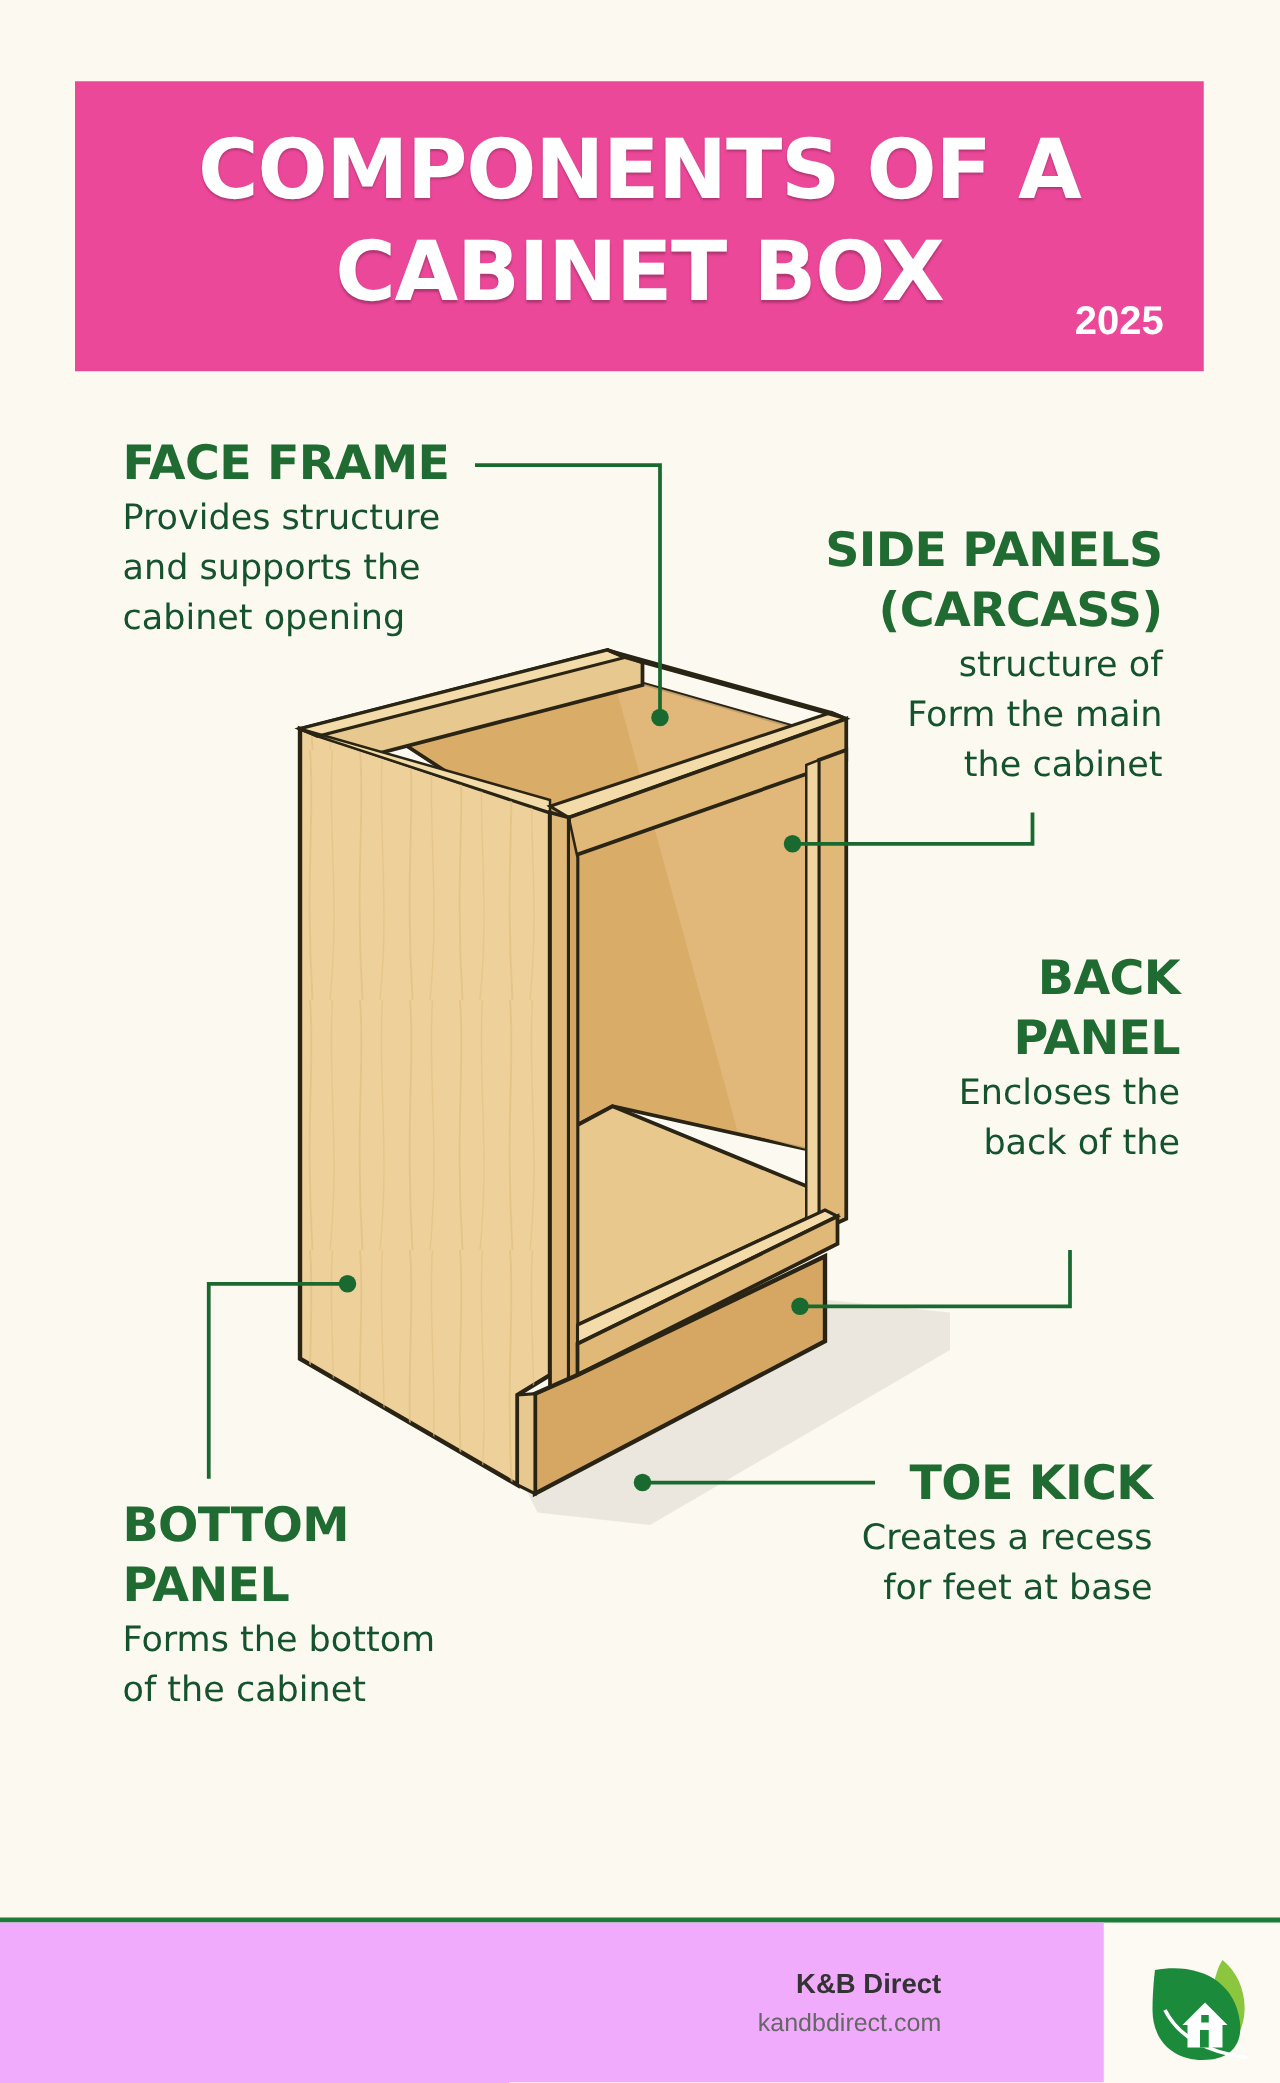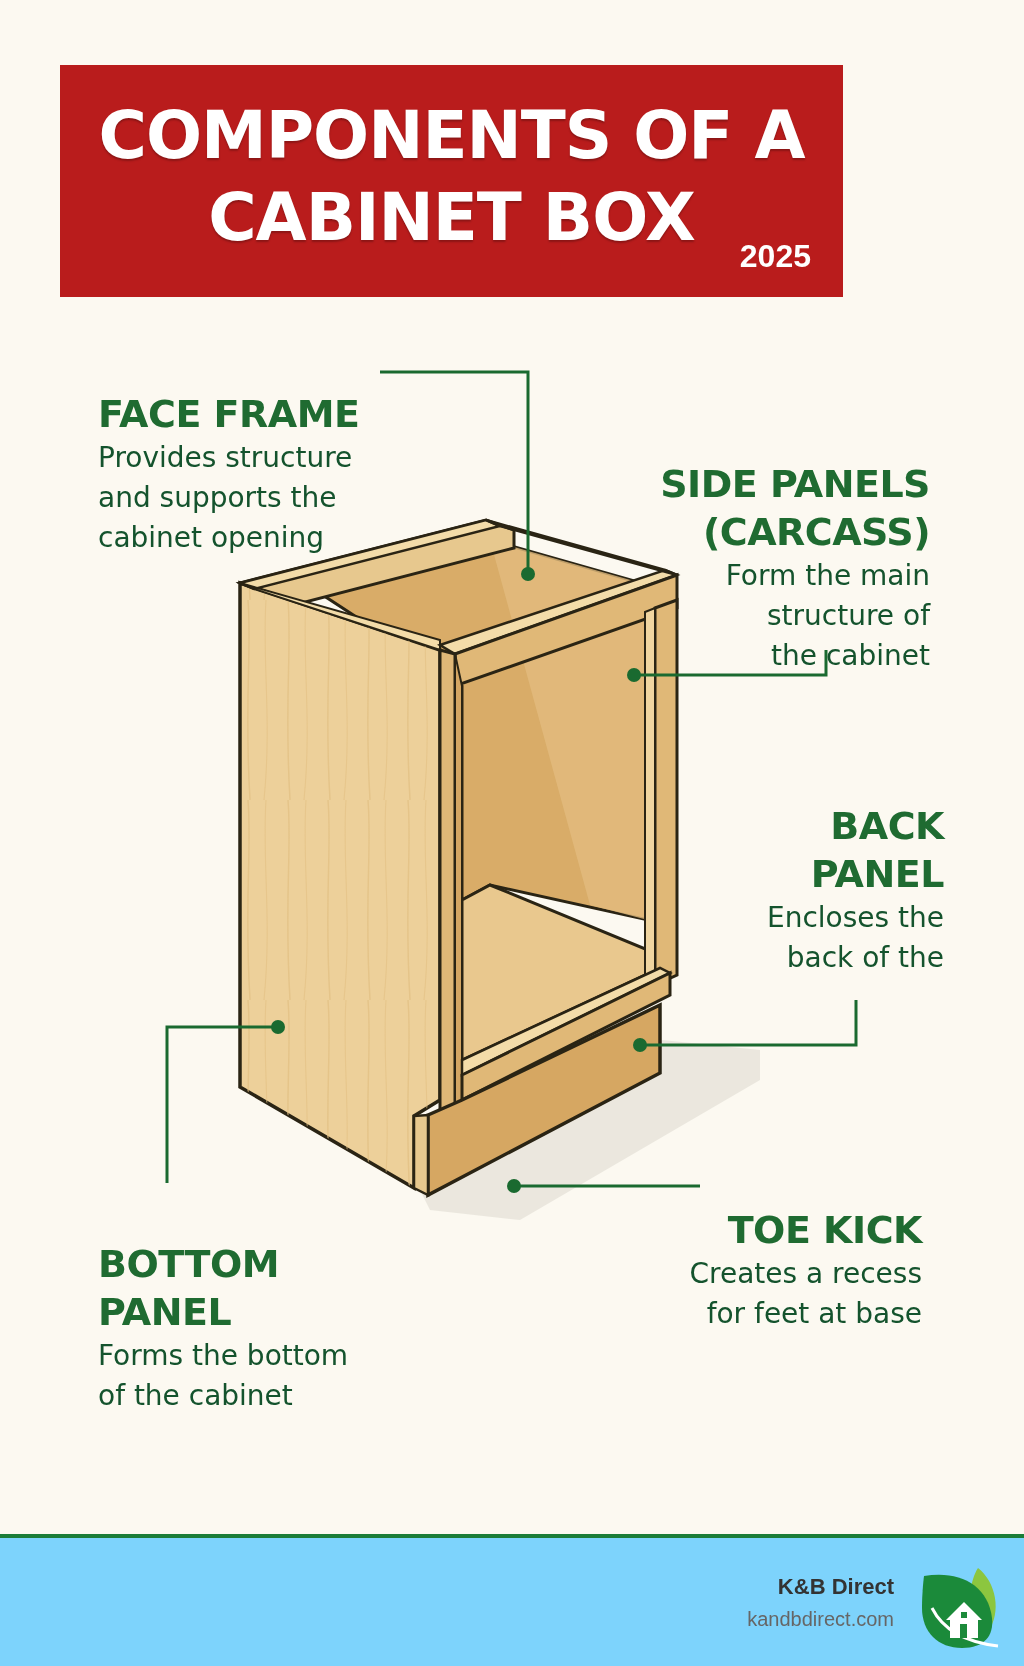--- a/index.html
+++ b/index.html
@@ -6,48 +6,48 @@
   html, body { width: 1024px; height: 1666px; }
   body {
     background: #fdfaf3;
     font-family: "DejaVu Sans", sans-serif;
     position: relative;
     overflow: hidden;
     color: #1c1c1a;
   }
   .canvas { position: absolute; left: 0; top: 0; width: 1024px; height: 1536px; background: #fcf9f1; }
   .header {
-    position: absolute; left: 60px; top: 65px; width: 783px; height: 232px;
-    background: #b91c1c;
+    position: absolute; left: 60px; top: 65px; width: 903px; height: 232px;
+    background: #ec4899;
   }
   .header .title {
     position: absolute; left: 0; top: 30px; width: 100%;
     text-align: center; color: #fff;
     font-family: "DejaVu Sans", sans-serif; font-weight: bold;
     font-size: 66px; line-height: 82px; letter-spacing: -1px;
     text-shadow: 0 2px 2px rgba(0,0,0,0.25);
   }
   .header .year {
     position: absolute; right: 32px; top: 173px;
     color: #fff; font-weight: bold; font-size: 32px;
     font-family: Liberation Sans, sans-serif;
   }
-  .label { position: absolute; margin-top: 44px; }
+  .label { position: absolute; }
   .label .heading {
     color: #1f6b31; font-weight: bold; font-size: 38px; line-height: 48px;
     font-family: "DejaVu Sans", sans-serif; letter-spacing: -0.5px;
   }
   .label .desc {
     color: #14532d; font-size: 28px; line-height: 40px;
     font-family: "DejaVu Sans", sans-serif;
   }
   .right { text-align: right; }
   .diagram { position: absolute; left: 0; top: 0; width: 1024px; height: 1536px; }
   .footer-rule { position: absolute; left: 0; top: 1534px; width: 1024px; height: 4px; background: #1b7d38; }
-  .footer { position: absolute; left: 0; top: 1538px; width: 1024px; height: 128px; background: #7dd3fc; }
+  .footer { position: absolute; left: 0; top: 1538px; width: 883px; height: 128px; background: #f0abfc; }
   .brand-name {
     position: absolute; right: 130px; top: 36px;
     font-weight: bold; font-size: 22px; color: #333;
     font-family: "Liberation Sans", sans-serif;
   }
   .brand-url {
     position: absolute; right: 130px; top: 70px;
     font-size: 20px; color: #666;
     font-family: "Liberation Sans", sans-serif;
   }
@@ -149,22 +149,22 @@
 <div class="label" style="left:98px; top:346px;">
   <div class="heading">FACE FRAME</div>
   <div class="desc">Provides structure</div>
   <div class="desc">and supports the</div>
   <div class="desc">cabinet opening</div>
 </div>
 
 <div class="label right" style="right:94px; top:416px;">
   <div class="heading">SIDE PANELS</div>
   <div class="heading">(CARCASS)</div>
+  <div class="desc">structure of</div>
   <div class="desc">Form the main</div>
-  <div class="desc">structure of</div>
   <div class="desc">the cabinet</div>
 </div>
 
 <div class="label right" style="right:80px; top:758px;">
   <div class="heading">BACK</div>
   <div class="heading">PANEL</div>
   <div class="desc">Encloses the</div>
   <div class="desc">back of the</div>
 </div>
 

